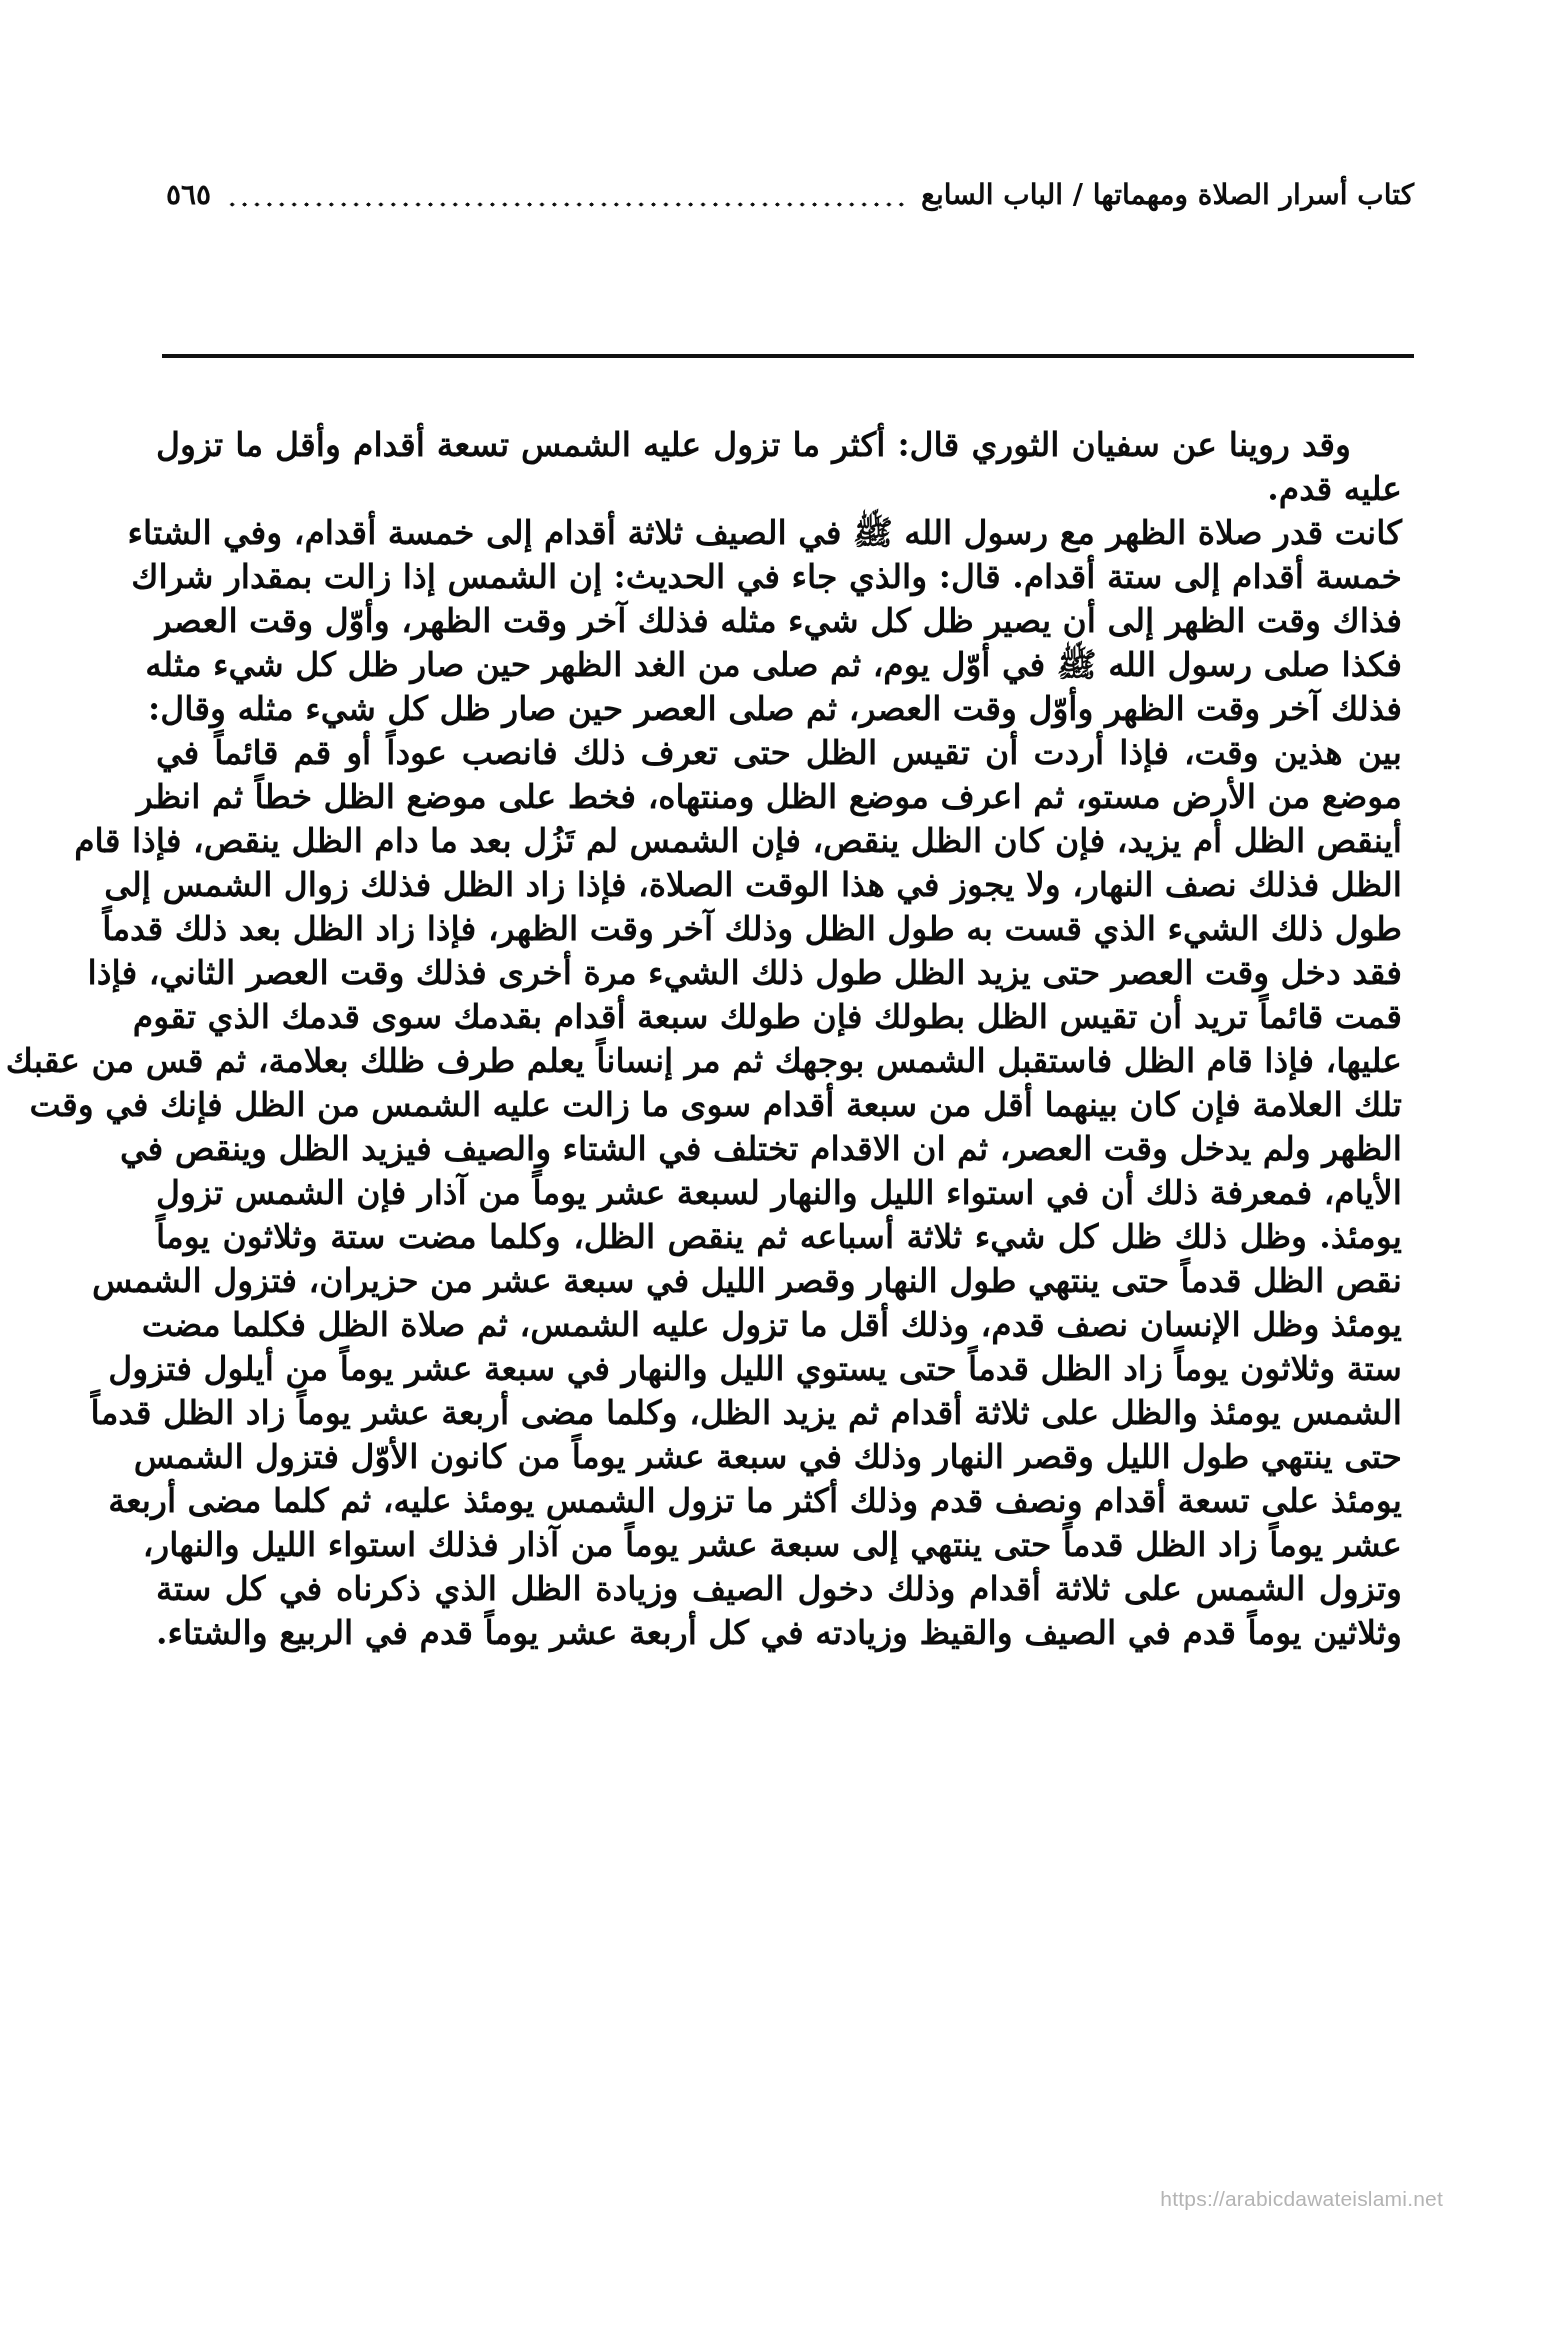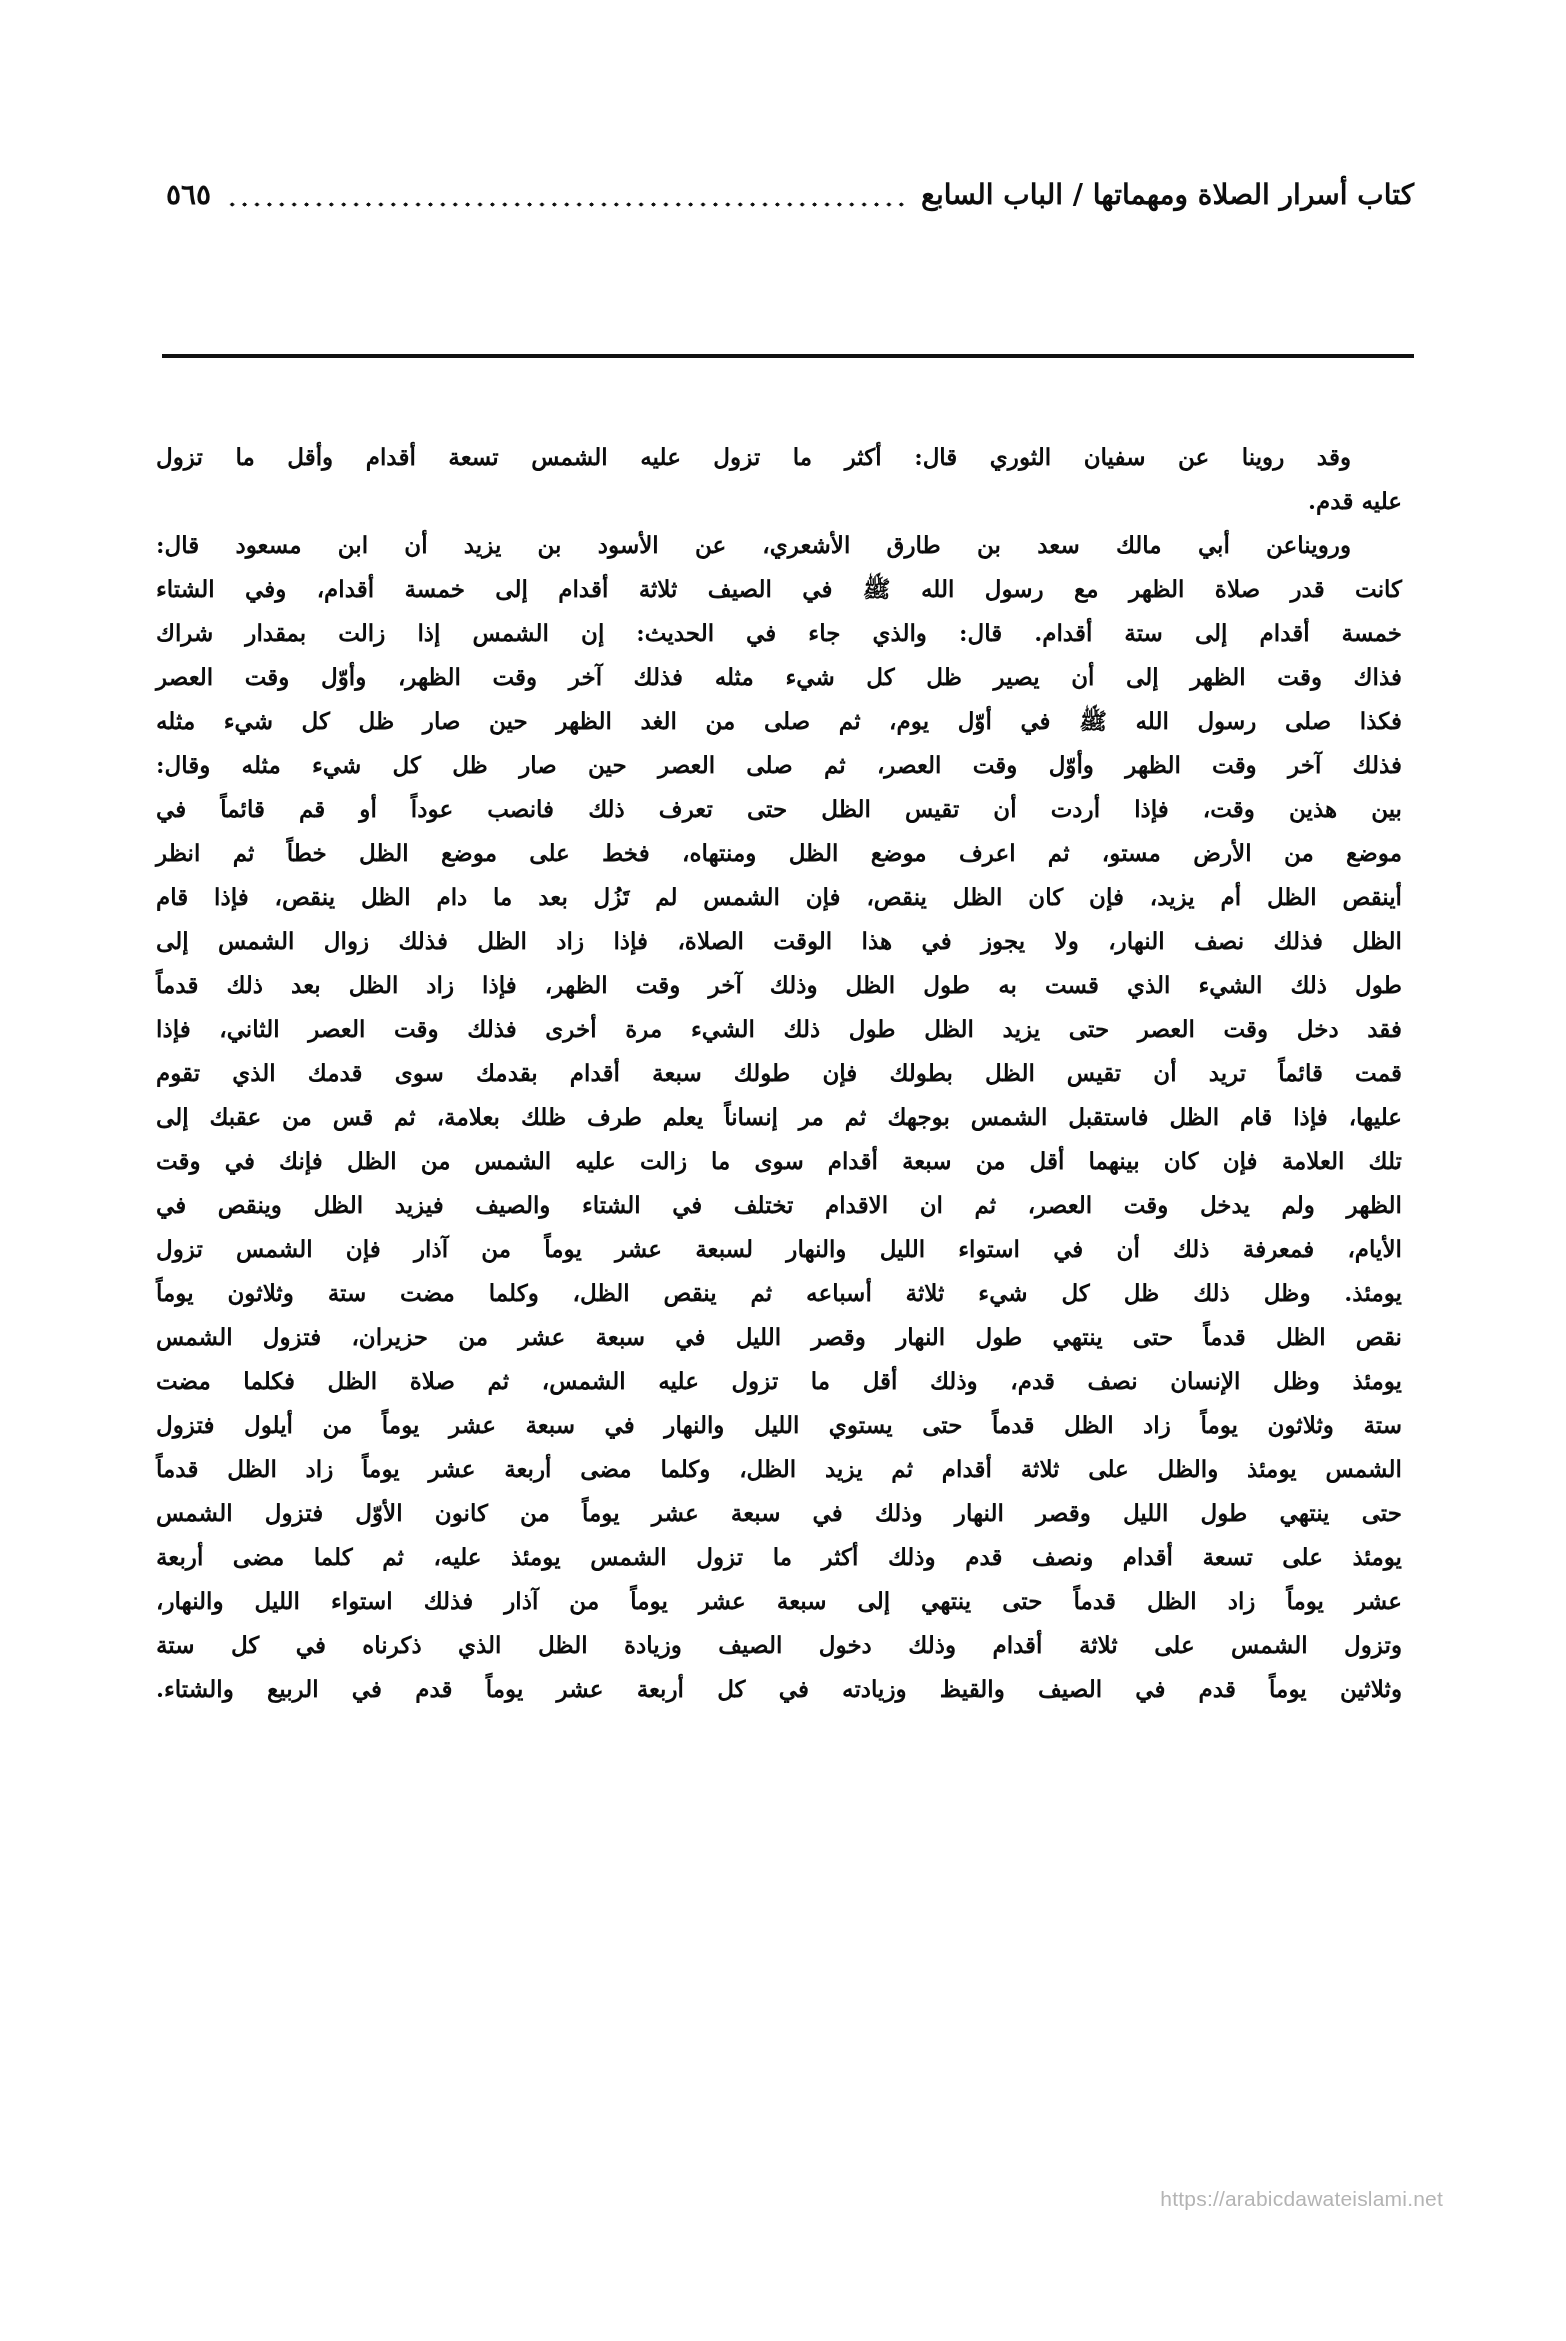--- a/index.html
+++ b/index.html
@@ -49,24 +49,24 @@
     position: absolute;
     left: 162px;
     top: 354px;
     width: 1252px;
     height: 4.1px;
     background: #111;
   }
   .body-text {
     position: absolute;
     left: 156px;
-    top: 435px;
+    top: 423px;
     width: 1246px;
     direction: rtl;
-    font-size: 23px;
+    font-size: 33px;
     font-weight: bold;
   }
   .line {
     height: 44px;
     line-height: 44px;
     text-align: justify;
     text-align-last: justify;
     white-space: nowrap;
     overflow: visible;
   }
@@ -96,21 +96,20 @@
 </div>
 
 <div class="header-rule"></div>
 
 <div class="body-text" id="body-text">
     <div>
       <div class="line indent">وقد روينا عن سفيان الثوري قال: أكثر ما تزول عليه الشمس تسعة أقدام وأقل ما تزول</div>
       <div class="line last">عليه قدم.</div>
     </div>
     <div>
-      <div class="line indent">ورويناعن أبي مالك سعد بن طارق الأشعري، عن الأسود بن يزيد أن ابن مسعود قال:</div>
       <div class="line">كانت قدر صلاة الظهر مع رسول الله ﷺ في الصيف ثلاثة أقدام إلى خمسة أقدام، وفي الشتاء</div>
       <div class="line">خمسة أقدام إلى ستة أقدام. قال: والذي جاء في الحديث: إن الشمس إذا زالت بمقدار شراك</div>
       <div class="line">فذاك وقت الظهر إلى أن يصير ظل كل شيء مثله فذلك آخر وقت الظهر، وأوّل وقت العصر</div>
       <div class="line">فكذا صلى رسول الله ﷺ في أوّل يوم، ثم صلى من الغد الظهر حين صار ظل كل شيء مثله</div>
       <div class="line">فذلك آخر وقت الظهر وأوّل وقت العصر، ثم صلى العصر حين صار ظل كل شيء مثله وقال:</div>
       <div class="line">بين هذين وقت، فإذا أردت أن تقيس الظل حتى تعرف ذلك فانصب عوداً أو قم قائماً في</div>
       <div class="line">موضع من الأرض مستو، ثم اعرف موضع الظل ومنتهاه، فخط على موضع الظل خطاً ثم انظر</div>
       <div class="line">أينقص الظل أم يزيد، فإن كان الظل ينقص، فإن الشمس لم تَزُل بعد ما دام الظل ينقص، فإذا قام</div>
       <div class="line">الظل فذلك نصف النهار، ولا يجوز في هذا الوقت الصلاة، فإذا زاد الظل فذلك زوال الشمس إلى</div>
       <div class="line">طول ذلك الشيء الذي قست به طول الظل وذلك آخر وقت الظهر، فإذا زاد الظل بعد ذلك قدماً</div>

